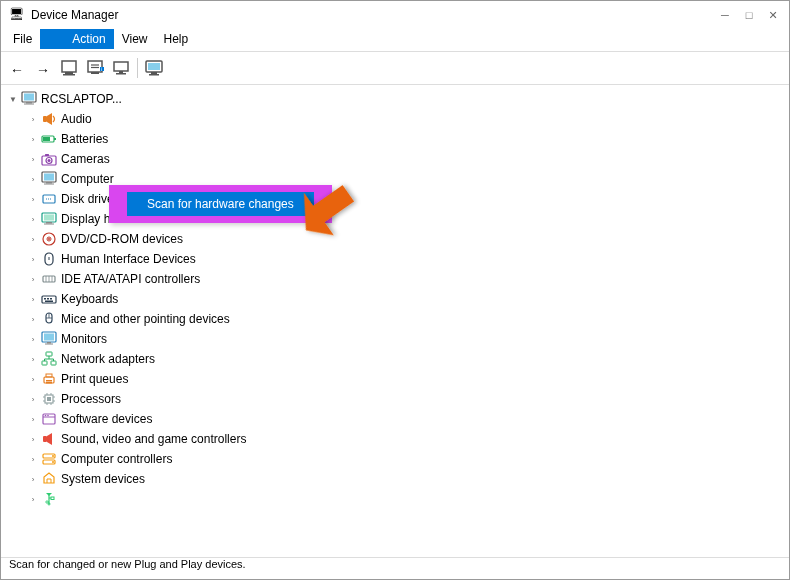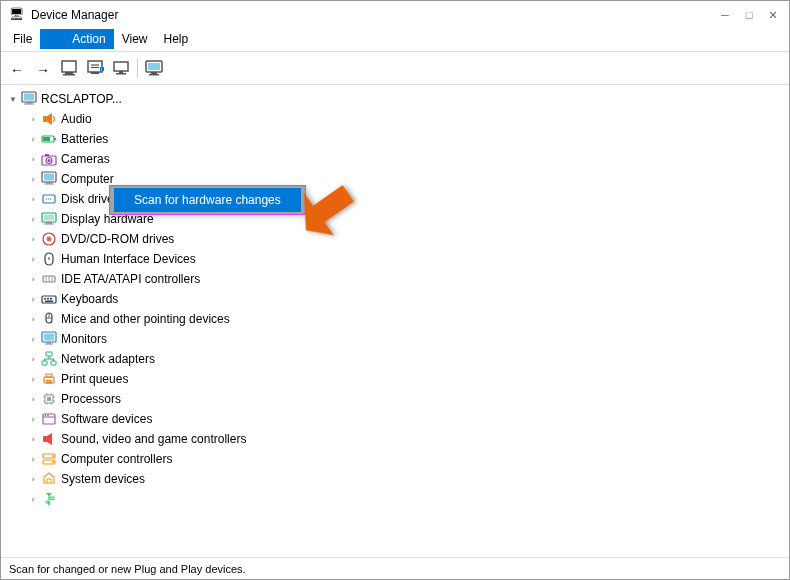--- a/index.html
+++ b/index.html
@@ -172,25 +172,25 @@
       letter-spacing: -5px;
       z-index: 0;
       user-select: none;
     }
 
     
     .context-menu {
       position: absolute;
       top: 100px;
       left: 108px;
-      background: #a3a3a3;
-      border: 1px solid #d946ef;
+      background: #d946ef;
+      border: 5px solid #d946ef;
       box-shadow: 2px 2px 5px rgba(0,0,0,0.2);
       z-index: 100;
-      padding: 2px 4px;
+      padding: 2px 13px;
     }
     .context-menu-item {
       padding: 5px 20px;
       font-size: 12px;
       cursor: pointer;
       background: #0078d7;
       color: #fff;
       white-space: nowrap;
     }
 
@@ -206,21 +206,21 @@
       width: 80px;
       height: 80px;
     }
 
     
     .status-bar {
       height: 22px;
       background: #fff;
       border-top: 1px solid #ddd;
       display: flex;
-      align-items: center;
+      align-items: flex-start;
       padding: 0 8px;
       font-size: 11px;
       color: #000;
     }
     .icon-audio { color: #e67e22; }
   </style>
 </head>
 <body>
 
 <div class="window">
@@ -384,21 +384,21 @@
       <div class="tree-item">
         <div class="tree-indent"></div>
         <div class="tree-expand">›</div>
         <div class="tree-icon">
           <svg width="16" height="16" viewBox="0 0 16 16">
             <circle cx="8" cy="8" r="6" fill="none" stroke="#c0392b" stroke-width="1.2"></circle>
             <circle cx="8" cy="8" r="2" fill="none" stroke="#c0392b" stroke-width="1"></circle>
             <circle cx="8" cy="8" r="1" fill="#c0392b"></circle>
           </svg>
         </div>
-        <span class="tree-label">DVD/CD-ROM drives</span>
+        <span class="tree-label">DVD/CD-ROM devices</span>
       </div>
 
       <div class="tree-item">
         <div class="tree-indent"></div>
         <div class="tree-expand">›</div>
         <div class="tree-icon">
           <svg width="16" height="16" viewBox="0 0 16 16">
             <rect x="4" y="2" width="8" height="12" rx="4" fill="none" stroke="#2c3e50" stroke-width="1.2"></rect>
             <line x1="8" y1="6" x2="8" y2="9" stroke="#2c3e50" stroke-width="1"></line>
           </svg>

